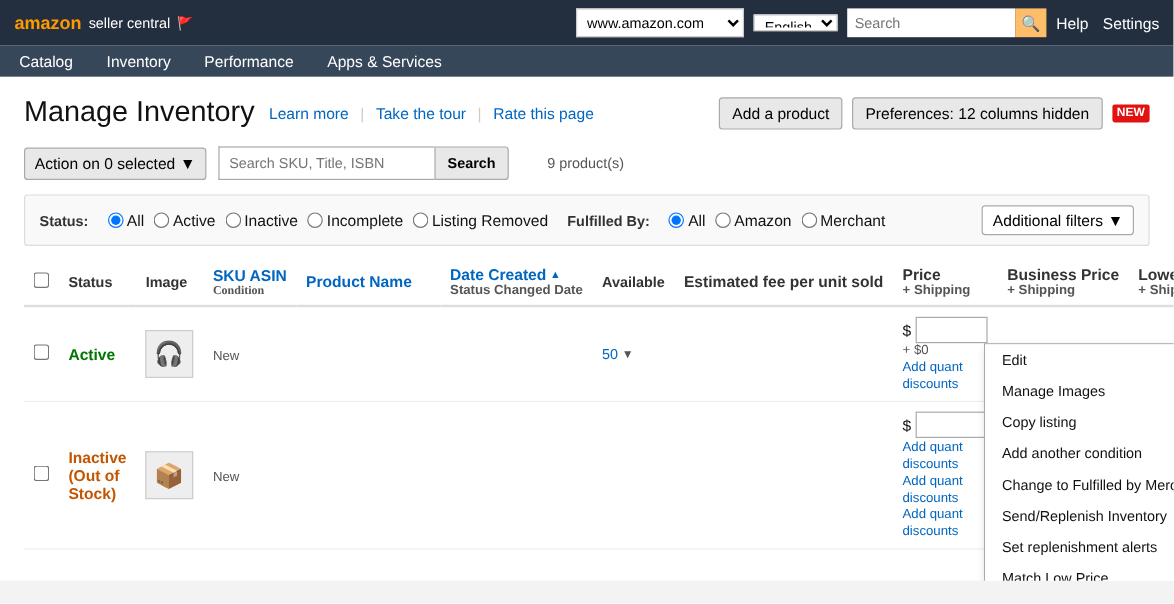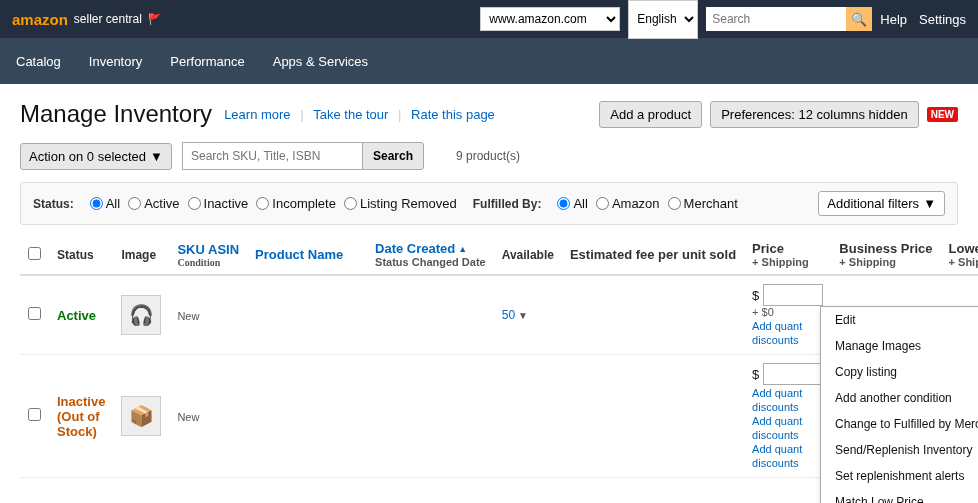--- a/index.html
+++ b/index.html
@@ -25,21 +25,21 @@
       font-size: 12px;
       padding: 2px 4px;
       height: 24px;
       min-width: 140px;
     }
     .lang-select {
       background: #fff;
       border: 1px solid #ccc;
       font-size: 12px;
       padding: 2px 4px;
-      height: 39px;
+      height: 14px;
     }
     .search-box {
       display: flex;
       align-items: center;
     }
     .search-input {
       border: none;
       height: 24px;
       padding: 2px 6px;
       font-size: 12px;
@@ -57,21 +57,21 @@
     }
     .top-links { color: #fff; font-size: 12px; display: flex; gap: 12px; }
     .top-links a { color: #fff; text-decoration: none; }
 
     
     .main-nav {
       background: #37475a;
       display: flex;
       align-items: center;
       padding: 0 12px;
-      height: 46px;
+      height: 26px;
       gap: 20px;
     }
     .main-nav a {
       color: #fff;
       text-decoration: none;
       font-size: 13px;
       padding: 8px 4px;
     }
 
     

